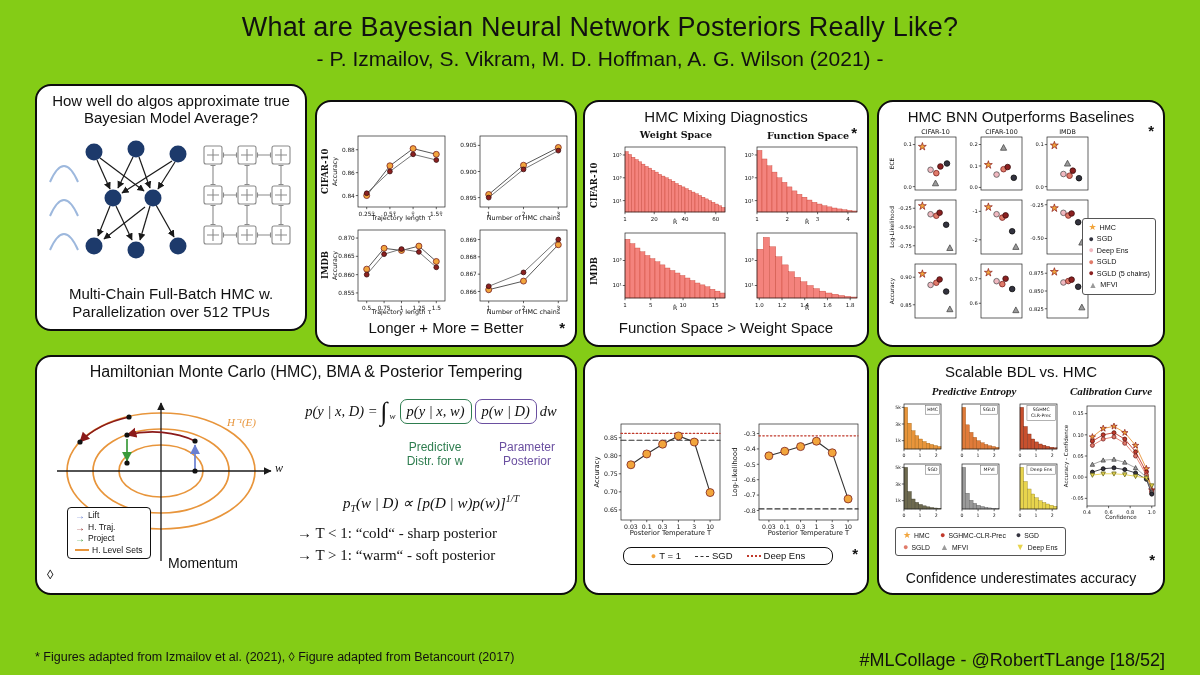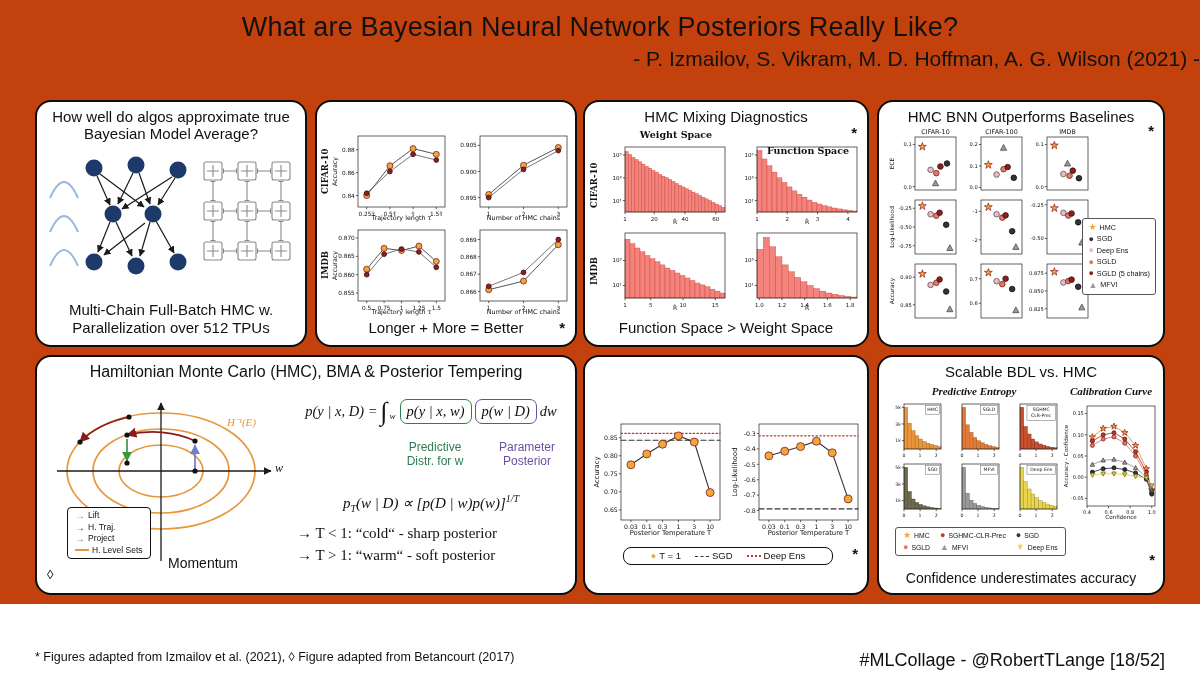--- a/index.html
+++ b/index.html
@@ -1,21 +1,21 @@
 <!DOCTYPE html>
 <html><head>
 <meta charset="utf-8">
 <style>
   *{margin:0;padding:0;box-sizing:border-box}
   html,body{width:1200px;height:675px;background:#fff;font-family:"Liberation Sans",sans-serif;color:#111;overflow:hidden}
-  .page{position:absolute;left:0;top:0;width:1200px;height:604px;background:#c2410c}
+  .page{position:absolute;left:0;top:0;width:1200px;height:675px;background:#84cc16}
   .title{position:absolute;top:12px;left:0;width:100%;text-align:center;font-size:27px;font-weight:500;letter-spacing:.2px}
-  .subtitle{position:absolute;top:47px;left:0;width:100%;text-align:right;font-size:21px;font-weight:400}
+  .subtitle{position:absolute;top:47px;left:0;width:100%;text-align:center;font-size:21px;font-weight:400}
   .panel{position:absolute;background:#fff;border:2.6px solid #0d0d0d;border-radius:16px}
-  #p-approx{left:35px;top:100px;width:272px;height:247px}
+  #p-approx{left:35px;top:84px;width:272px;height:247px}
   #p-chains{left:315px;top:100px;width:262px;height:247px}
   #p-mixing{left:583px;top:100px;width:286px;height:247px}
   #p-baselines{left:877px;top:100px;width:288px;height:247px}
   #p-hmc{left:35px;top:355px;width:542px;height:240px}
   #p-cold{left:583px;top:355px;width:286px;height:240px}
   #p-scalable{left:877px;top:355px;width:288px;height:240px}
   .phead{position:absolute;top:6px;left:0;right:0;text-align:center;font-size:15px;font-weight:500;line-height:1.16;padding:0 10px}
   .pcap{position:absolute;bottom:8px;left:0;right:0;text-align:center;font-size:15px;font-weight:500;line-height:1.2;padding:0 12px}
   .chart{position:absolute}
   .chart svg,.diagram svg{display:block}
@@ -268,21 +268,21 @@
         </svg>
       </div>
     <div class="pcap">Longer + More = Better</div>
     <div class="ast" style="right:10px;bottom:9px">*</div>
   </section>
 
   <section class="panel" id="p-mixing">
     <div class="phead">HMC Mixing Diagnostics</div>
     <div class="ast" style="right:10px;top:22px">*</div>
     <div class="collab" style="left:36px;top:27px;width:110px">Weight Space</div>
-    <div class="collab" style="left:168px;top:43px;width:110px">Function Space</div>
+    <div class="collab" style="left:168px;top:28px;width:110px">Function Space</div>
     <div class="vlab" style="left:4px;top:48px;height:70px">CIFAR-10</div>
     <div class="vlab" style="left:4px;top:134px;height:70px">IMDB</div>
     <div class="chart" style="left:16px;top:40px;width:128px;height:84px">
         <svg width="128" height="84">
           <rect x="24.00" y="9.56" width="3.33" height="60.44" fill="#f4837d" stroke="#c0392b" stroke-width="0.35"></rect>
           <rect x="27.33" y="12.41" width="3.33" height="57.59" fill="#f4837d" stroke="#c0392b" stroke-width="0.35"></rect>
           <rect x="30.67" y="15.26" width="3.33" height="54.74" fill="#f4837d" stroke="#c0392b" stroke-width="0.35"></rect>
           <rect x="34.00" y="17.54" width="3.33" height="52.46" fill="#f4837d" stroke="#c0392b" stroke-width="0.35"></rect>
           <rect x="37.33" y="19.82" width="3.33" height="50.18" fill="#f4837d" stroke="#c0392b" stroke-width="0.35"></rect>
           <rect x="40.67" y="22.11" width="3.33" height="47.89" fill="#f4837d" stroke="#c0392b" stroke-width="0.35"></rect>

